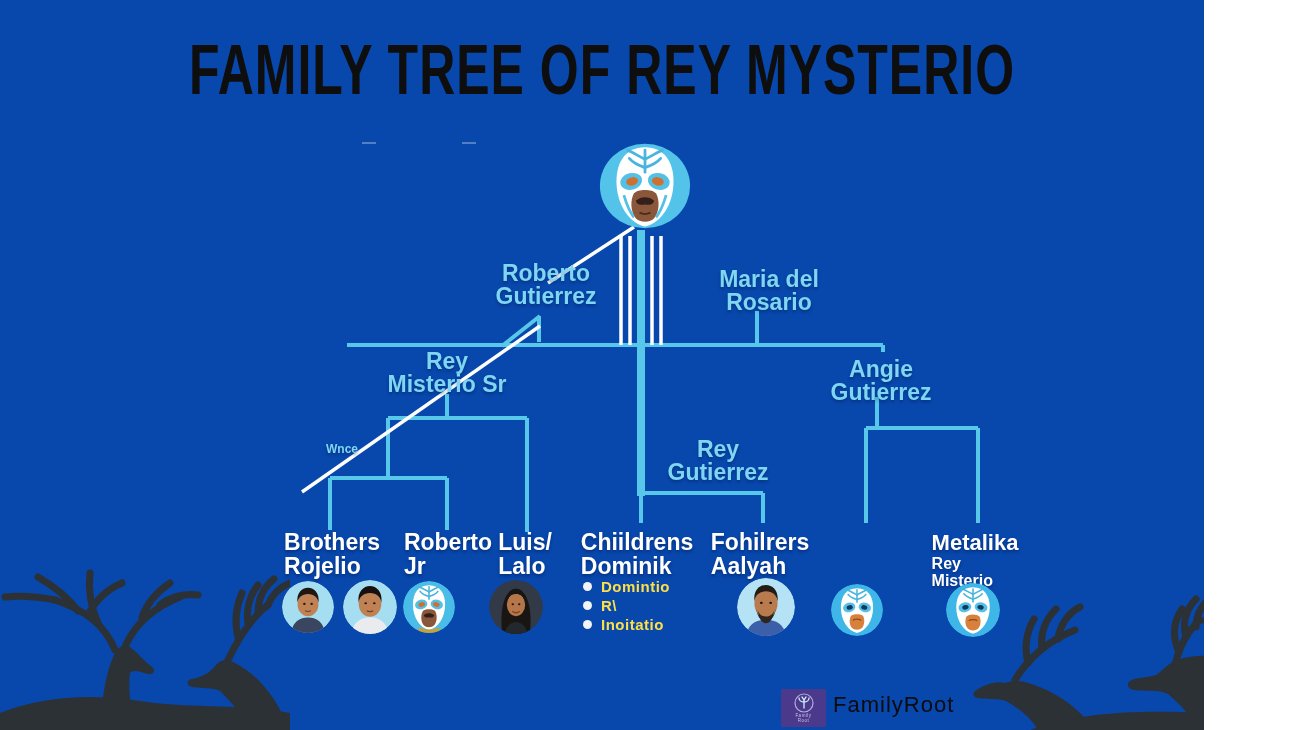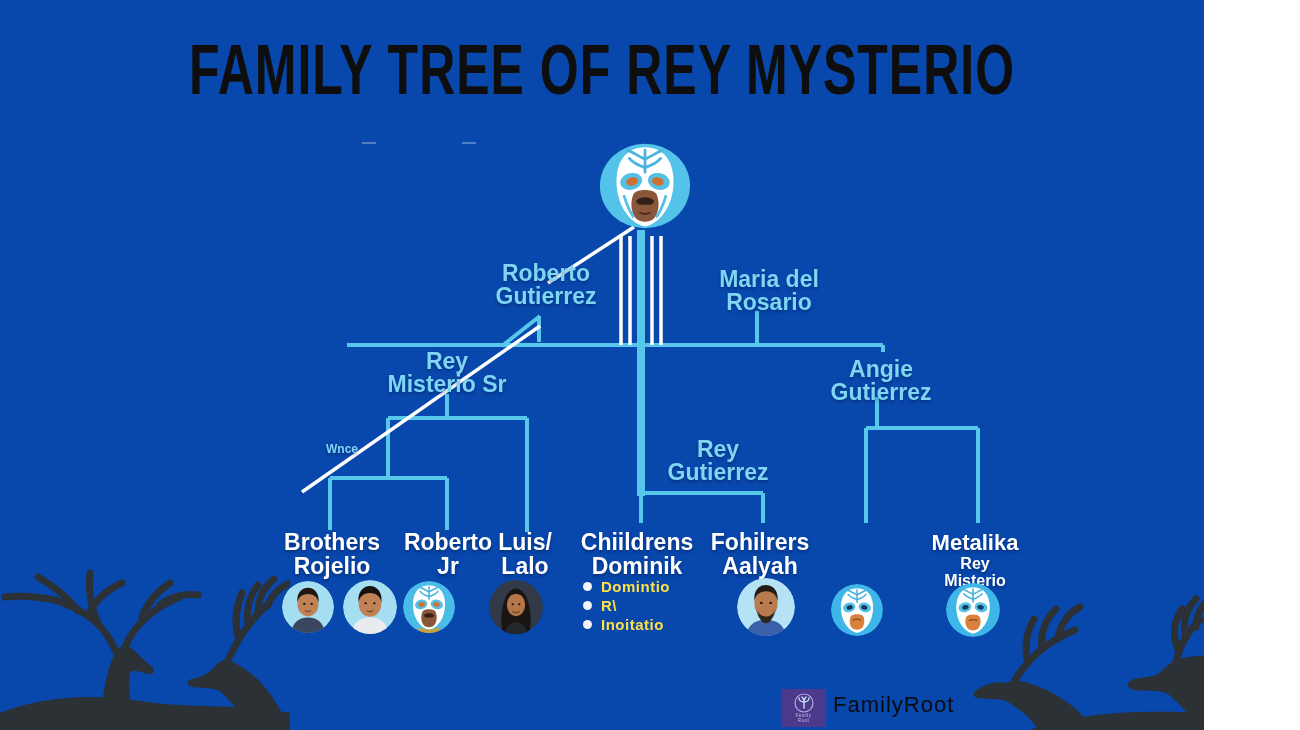--- a/index.html
+++ b/index.html
@@ -16,21 +16,21 @@
 
   
   .name{position:absolute;transform:translateX(-50%);text-align:center;
     color:#7fd6f3;font-weight:700;font-size:23px;line-height:1.02;
     text-shadow:0 2px 3px rgba(3,30,80,.45);white-space:nowrap;}
   .name div{white-space:nowrap;}
   .tag{position:absolute;transform:translateX(-50%);color:#7fd6f3;font-weight:700;
     font-size:12px;text-shadow:0 2px 3px rgba(3,30,80,.45);}
 
   
-  .leaf{position:absolute;transform:translateX(-50%);text-align:center;color:#ffffff;
+  .leaf{position:absolute;transform:translateX(-50%);text-align:left;color:#ffffff;
     font-weight:700;font-size:23px;line-height:1.04;text-shadow:0 2px 3px rgba(3,30,80,.5);
     white-space:nowrap;}
   .leaf.small3 .l1{font-size:22px;}
   .leaf.small3 .l2,.leaf.small3 .l3{font-size:16px;line-height:1.1;}
 
   
   .avatar{position:absolute;border-radius:50%;overflow:hidden;}
   .avatar svg{display:block;width:100%;height:100%;}
 
   

